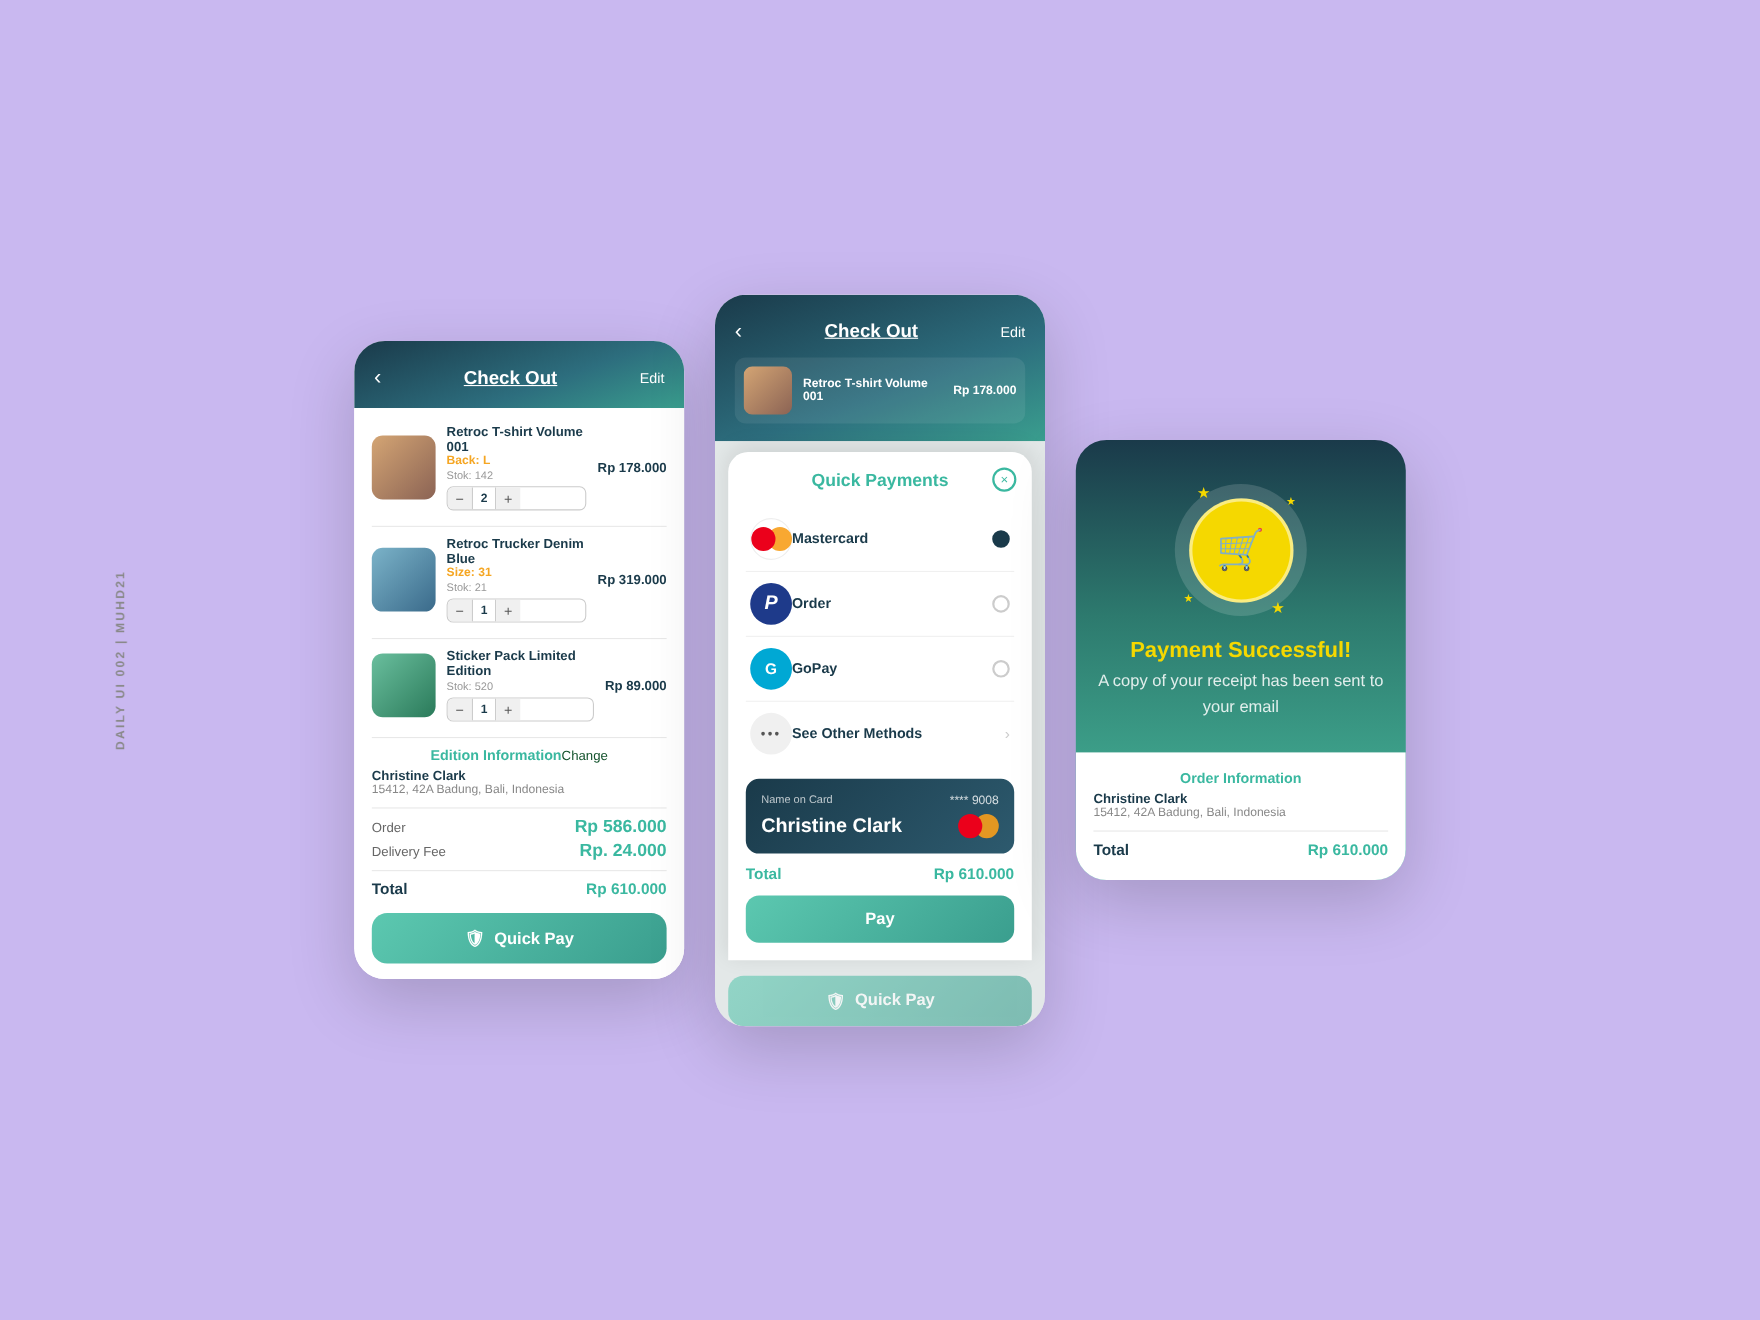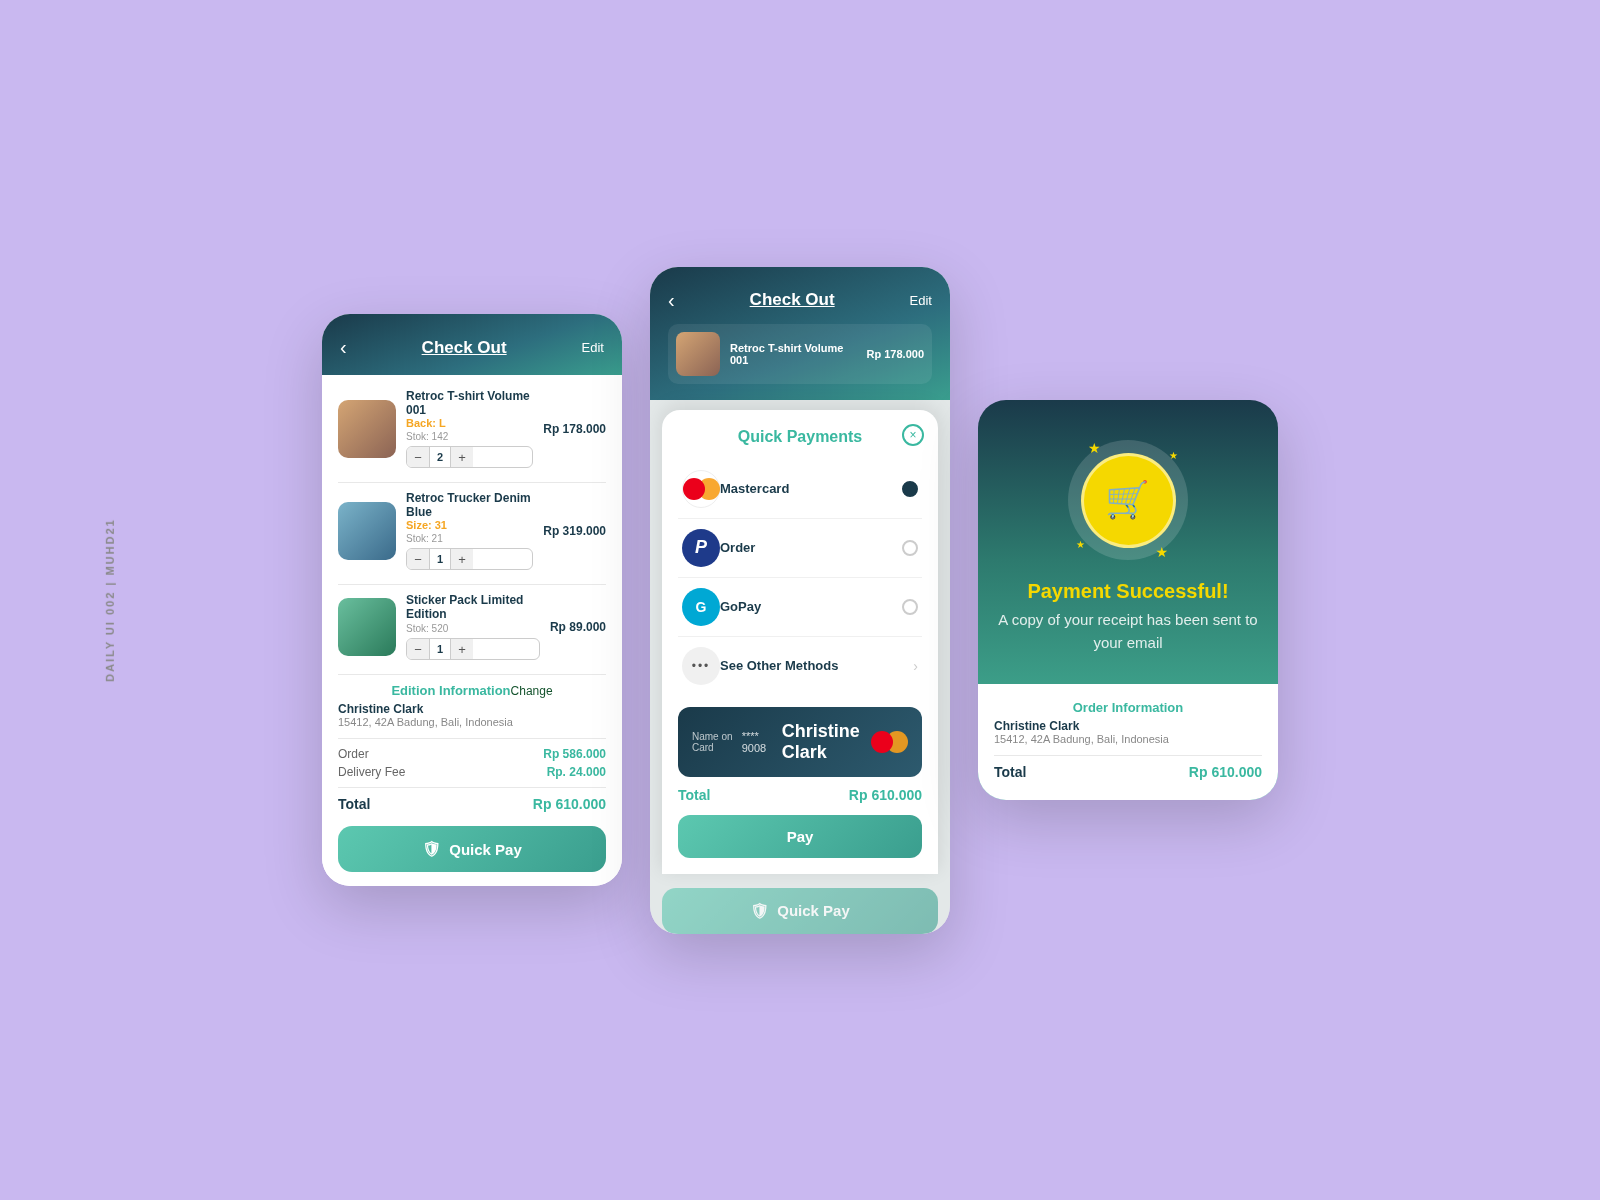--- a/index.html
+++ b/index.html
@@ -196,21 +196,21 @@
       display: flex;
       justify-content: space-between;
       align-items: center;
       margin: 4px 0;
     }
     .order-label {
       font-size: 12px;
       color: #666;
     }
     .order-value {
-      font-size: 12px;
+      font-size: 16px;
       color: #3ab8a0;
       font-weight: 600;
     }
     .total-label {
       font-size: 14px;
       font-weight: 700;
       color: #1a3a4a;
     }
     .total-value {
       font-size: 14px;
@@ -313,21 +313,21 @@
       border-color: #1a3a4a;
     }
     
     .card-display {
       background: linear-gradient(135deg, #1a3a4a, #2d5a6e);
       border-radius: 12px;
       padding: 14px;
       margin: 12px 0 10px;
       color: white;
       display: flex;
-      flex-direction: row;
+      flex-direction: column;
       gap: 6px;
     }
     .card-header-row {
       display: flex;
       justify-content: space-between;
       align-items: center;
     }
     .card-label {
       font-size: 10px;
       color: rgba(255,255,255,0.7);

